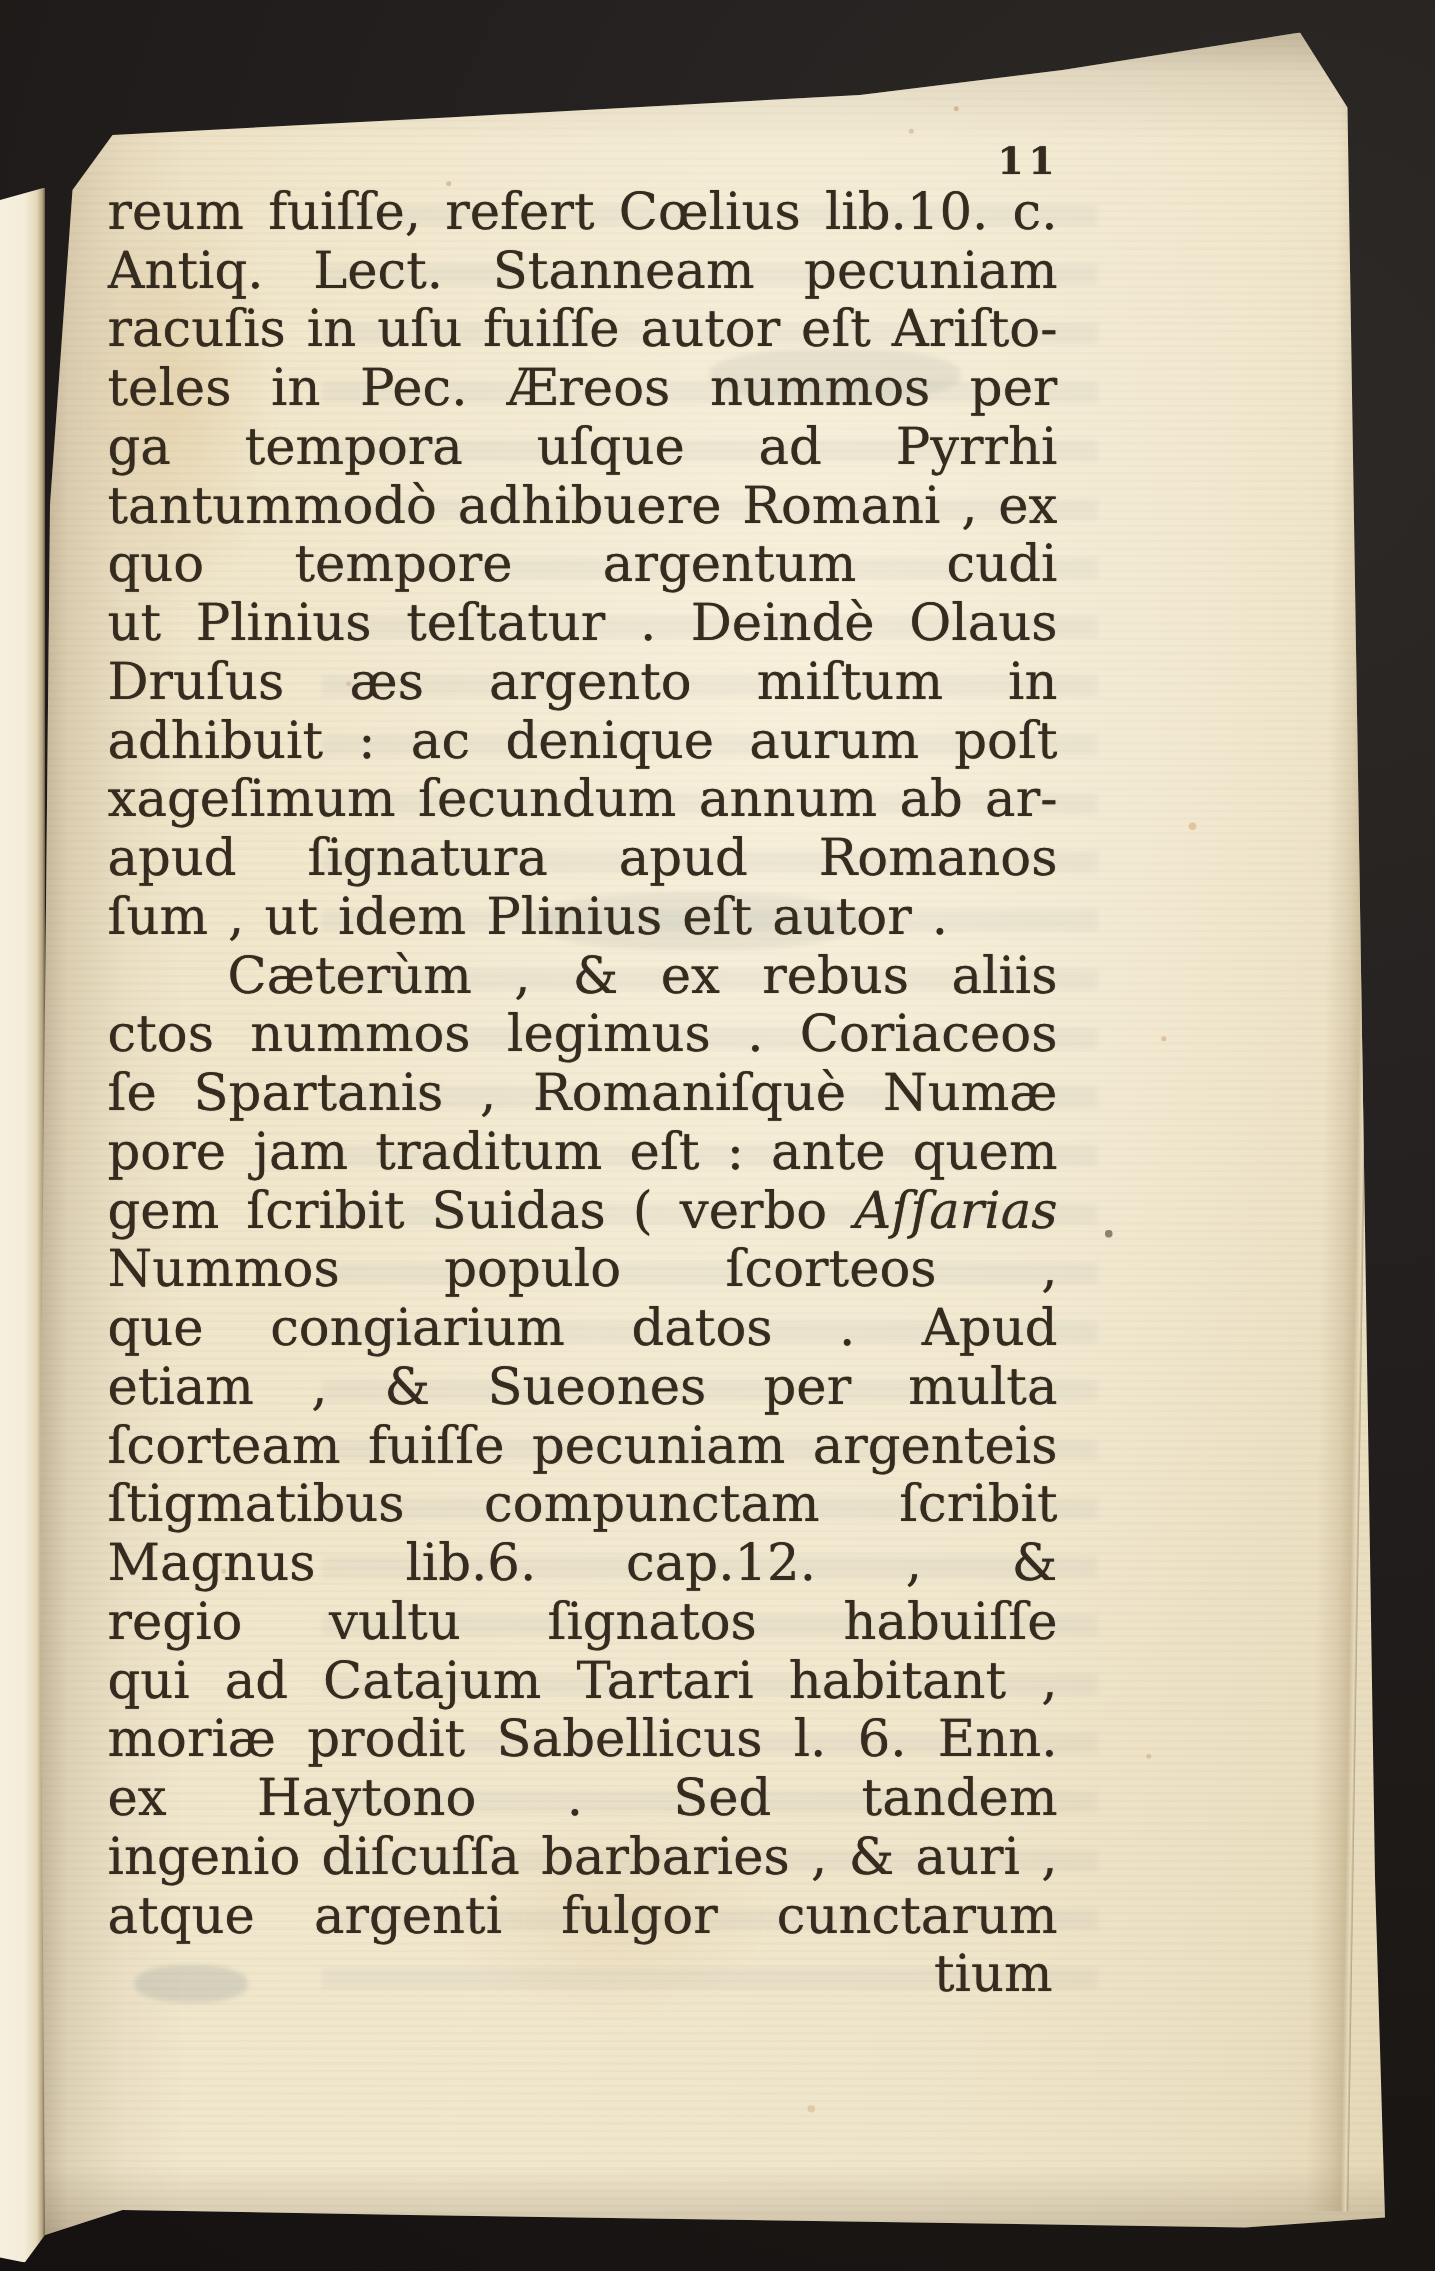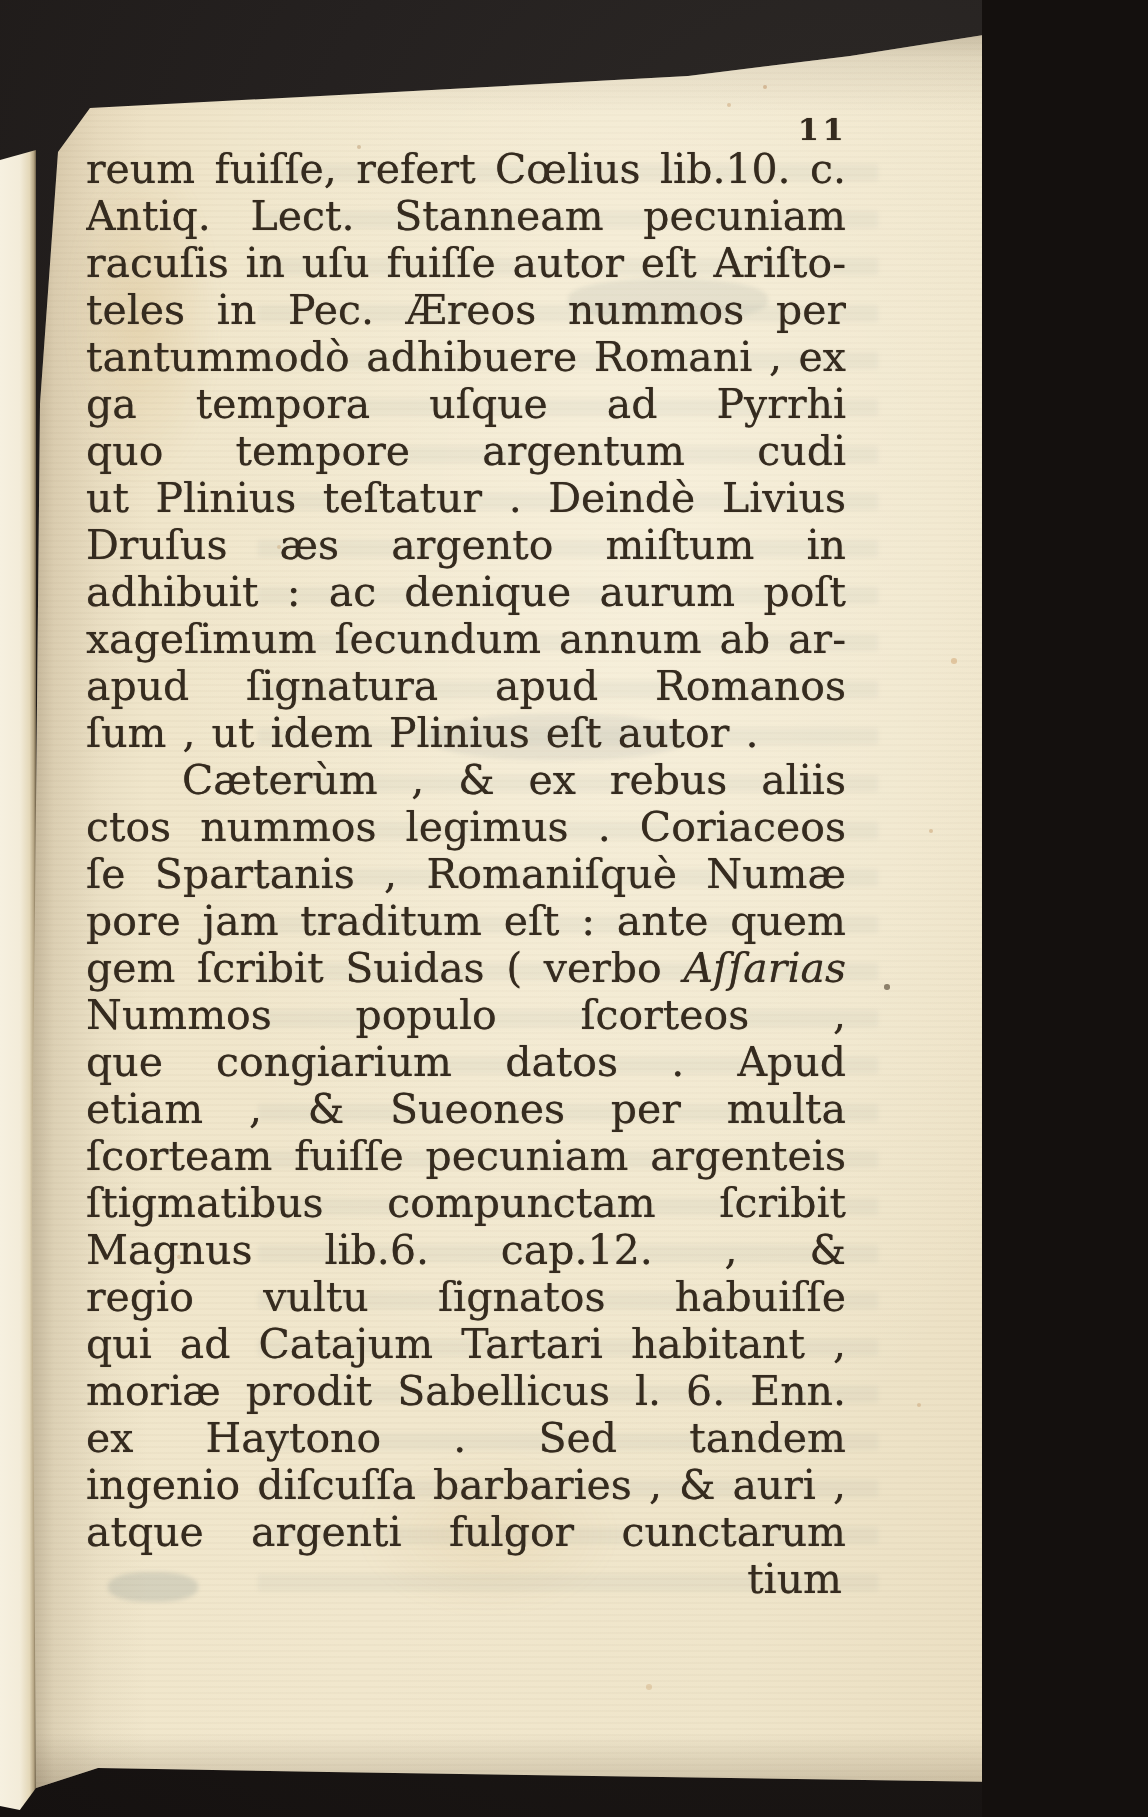--- a/index.html
+++ b/index.html
@@ -4,21 +4,21 @@
 <style>
   html, body {
     margin: 0; padding: 0;
     background: #14100e;
     width: 1148px; height: 1817px;
     overflow: hidden;
     font-family: "DejaVu Serif", "Liberation Serif", serif;
   }
   .scene {
     position: relative;
-    width: 982px; height: 1817px;
+    width: 1148px; height: 1817px;
     background:
       radial-gradient(circle at 88% 18%, #2e2a27 0%, #252120 34%, #1b1715 75%, #151110 100%);
     overflow: hidden;
   }
   
   .under-page {
     position: absolute;
     left: 0; top: 150px;
     width: 36px; height: 1660px;
     background: linear-gradient(90deg, #f6f0e0 0%, #f3ecd9 55%, #e3d7b8 82%, #b4a483 94%, #6d5f47 100%);
@@ -136,24 +136,24 @@
     <div class="ghost-blob gb-3"></div>
     <div class="fox"></div>
 
     <div class="page-number">11</div>
 
     <div class="text-block">
       <div class="tline">reum fuiſſe, refert Cœlius lib.10. c. 2.</div>
       <div class="tline">Antiq. Lect. Stanneam pecuniam Sy-</div>
       <div class="tline">racuſis in uſu fuiſſe autor eſt Ariſto-</div>
       <div class="tline">teles in Pec. Æreos nummos per lon-</div>
+      <div class="tline">ga tempora uſque ad Pyrrhi victoriam</div>
       <div class="tline">tantummodò adhibuere Romani , ex</div>
-      <div class="tline">ga tempora uſque ad Pyrrhi victoriam</div>
       <div class="tline">quo tempore argentum cudi cœptum,</div>
-      <div class="tline">ut Plinius teſtatur . Deindè Livius</div>
+      <div class="tline">ut Plinius teſtatur . Deindè Olaus</div>
       <div class="tline">Druſus æs argento miſtum in pecuniam</div>
       <div class="tline">adhibuit : ac denique aurum poſt ſe-</div>
       <div class="tline">xageſimum ſecundum annum ab ar-</div>
       <div class="tline">apud ſignatura apud Romanos excu-</div>
       <div class="tline flush">ſum , ut idem Plinius eſt autor .</div>
       <div class="tline indent">Cæterùm , &amp; ex rebus aliis confe-</div>
       <div class="tline">ctos nummos legimus . Coriaceos fuiſ-</div>
       <div class="tline">ſe Spartanis , Romaniſquè Numæ tem-</div>
       <div class="tline">pore jam traditum eſt : ante quem re-</div>
       <div class="tline"><span>gem ſcribit Suidas ( verbo </span><span class="ital">Aſſarias</span><span> )</span></div>

